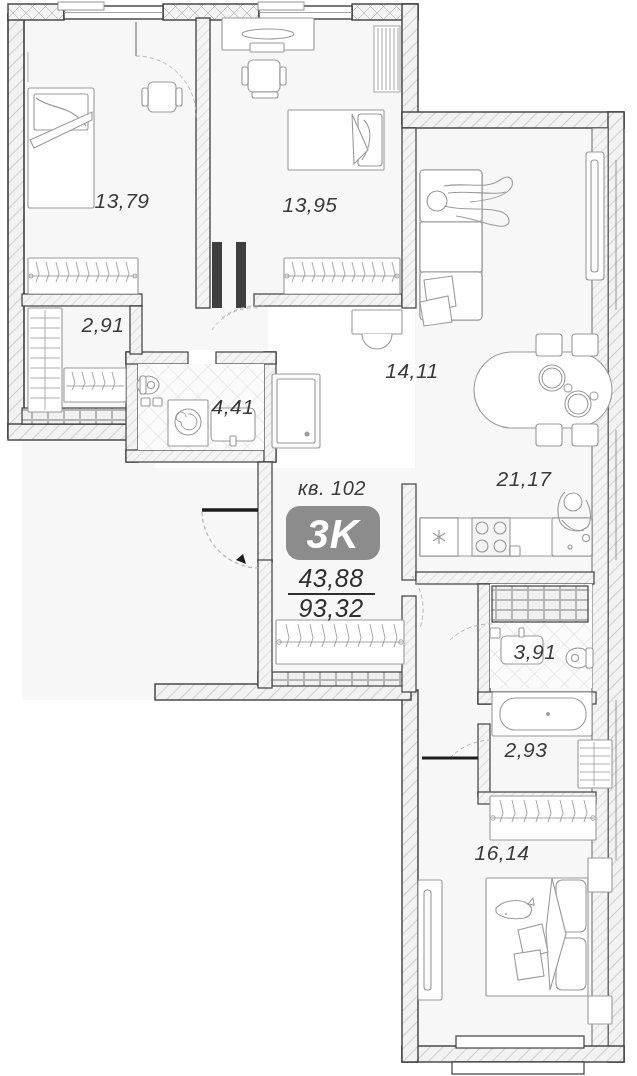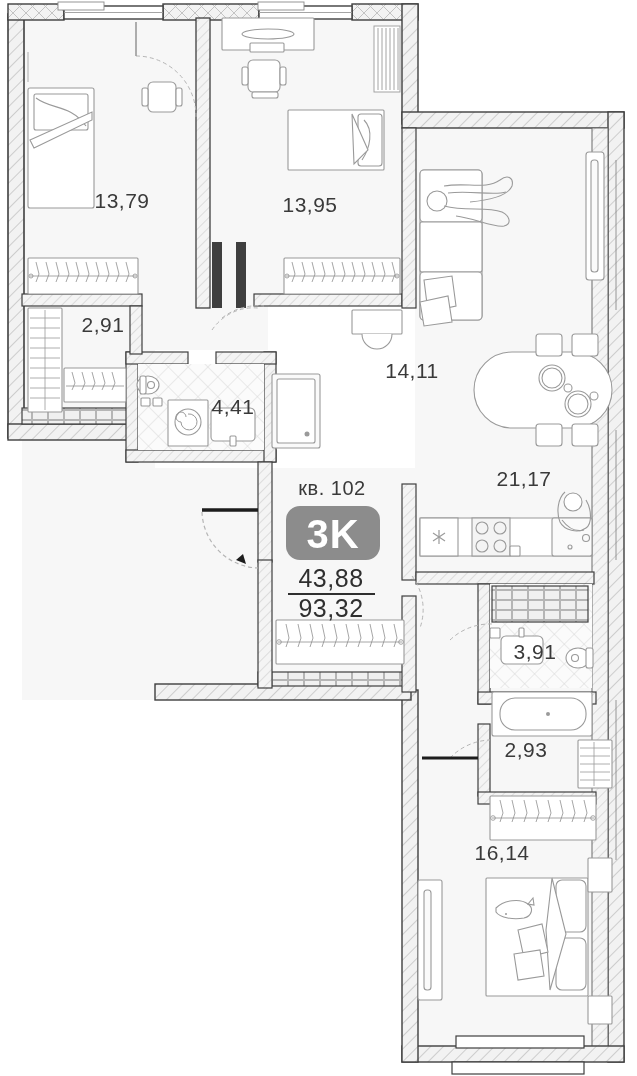--- a/index.html
+++ b/index.html
@@ -1,18 +1,18 @@
 <!DOCTYPE html>
 <html><head>
 <meta charset="utf-8">
 <title>Floor Plan</title>
 <style>
   html,body{margin:0;padding:0;background:#ffffff;}
   body{width:637px;height:1076px;font-family:"Liberation Sans",sans-serif;overflow:hidden;}
-  #plan-root{position:relative;width:522px;height:1076px;background:#ffffff;}
+  #plan-root{position:relative;width:522px;height:1076px;background:#ffffff;font-style:italic;}
   svg#plan-svg{display:block;width:637px;height:1076px;}
   .area-label{font-family:"Liberation Sans",sans-serif;font-size:21px;fill:#3a3a3a;letter-spacing:0.5px;}
   .kv-label{font-family:"Liberation Sans",sans-serif;font-size:20px;fill:#3a3a3a;letter-spacing:0.5px;}
   .total-label{font-family:"Liberation Sans",sans-serif;font-size:25px;fill:#2f2f2f;letter-spacing:0.5px;}
   .badge-text{font-family:"Liberation Sans",sans-serif;font-size:40px;font-weight:bold;fill:#ffffff;letter-spacing:1px;}
 </style>
 </head>
 <body>
 
 <div id="plan-root">

